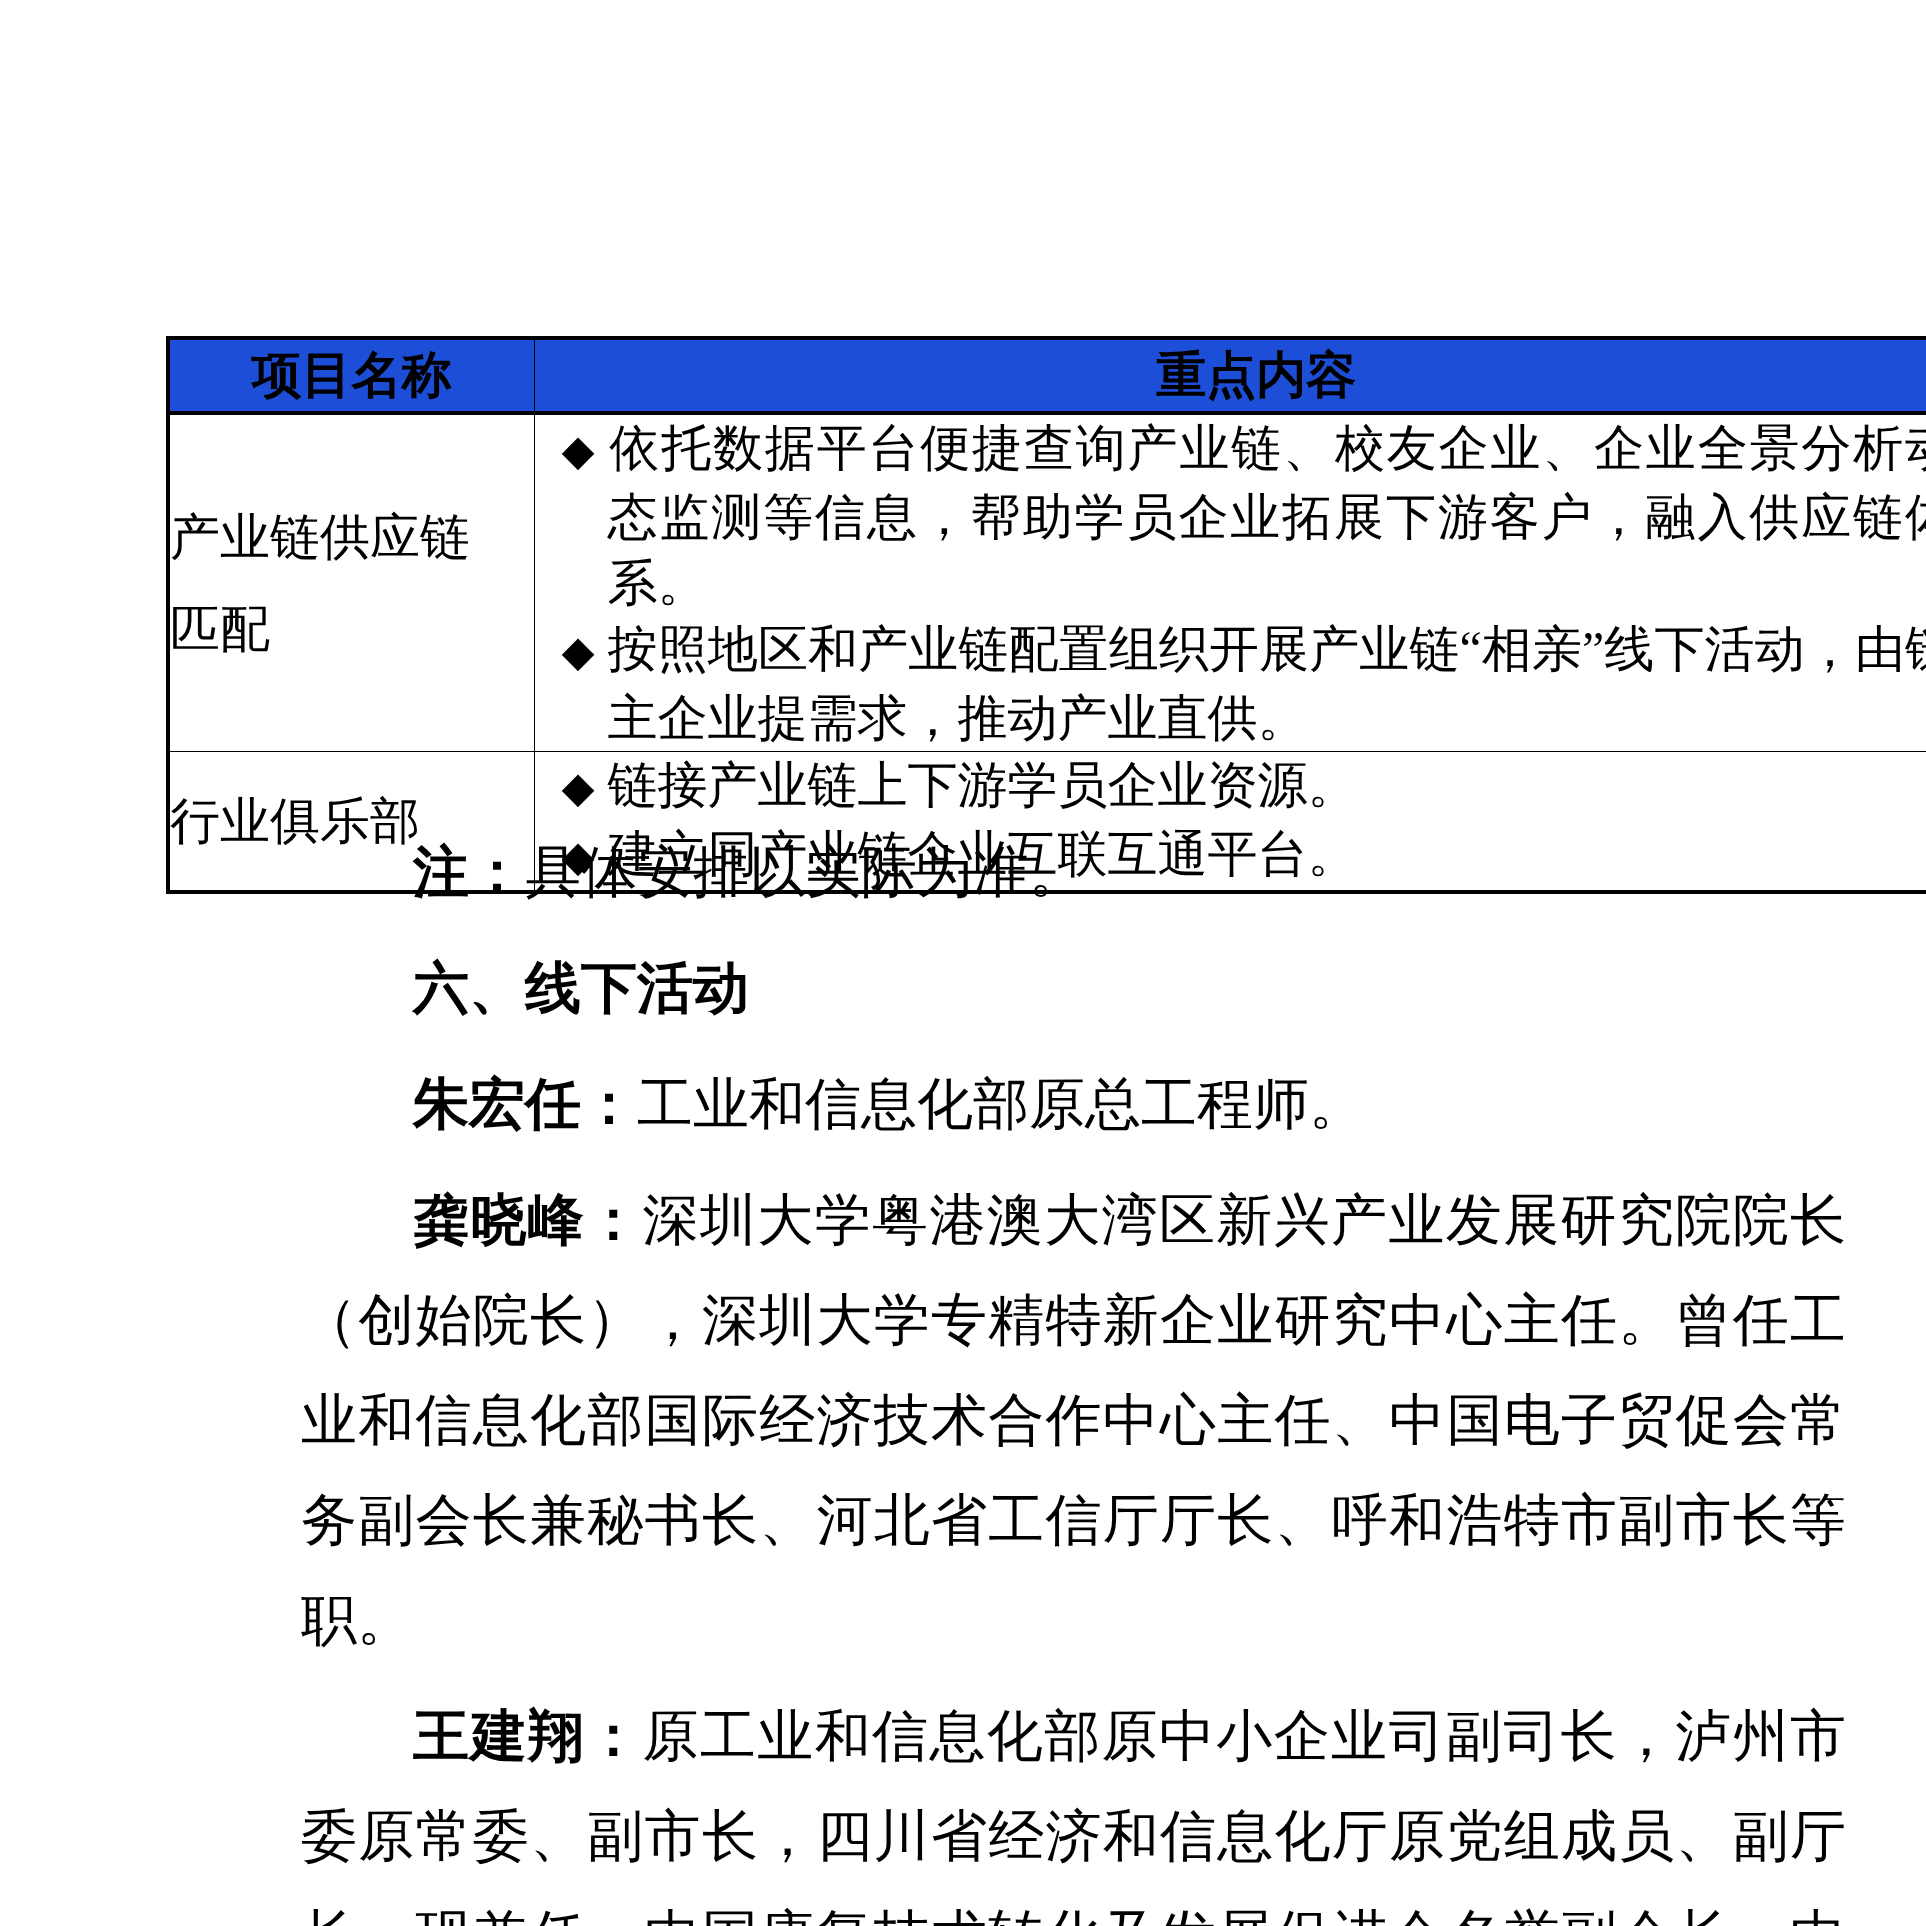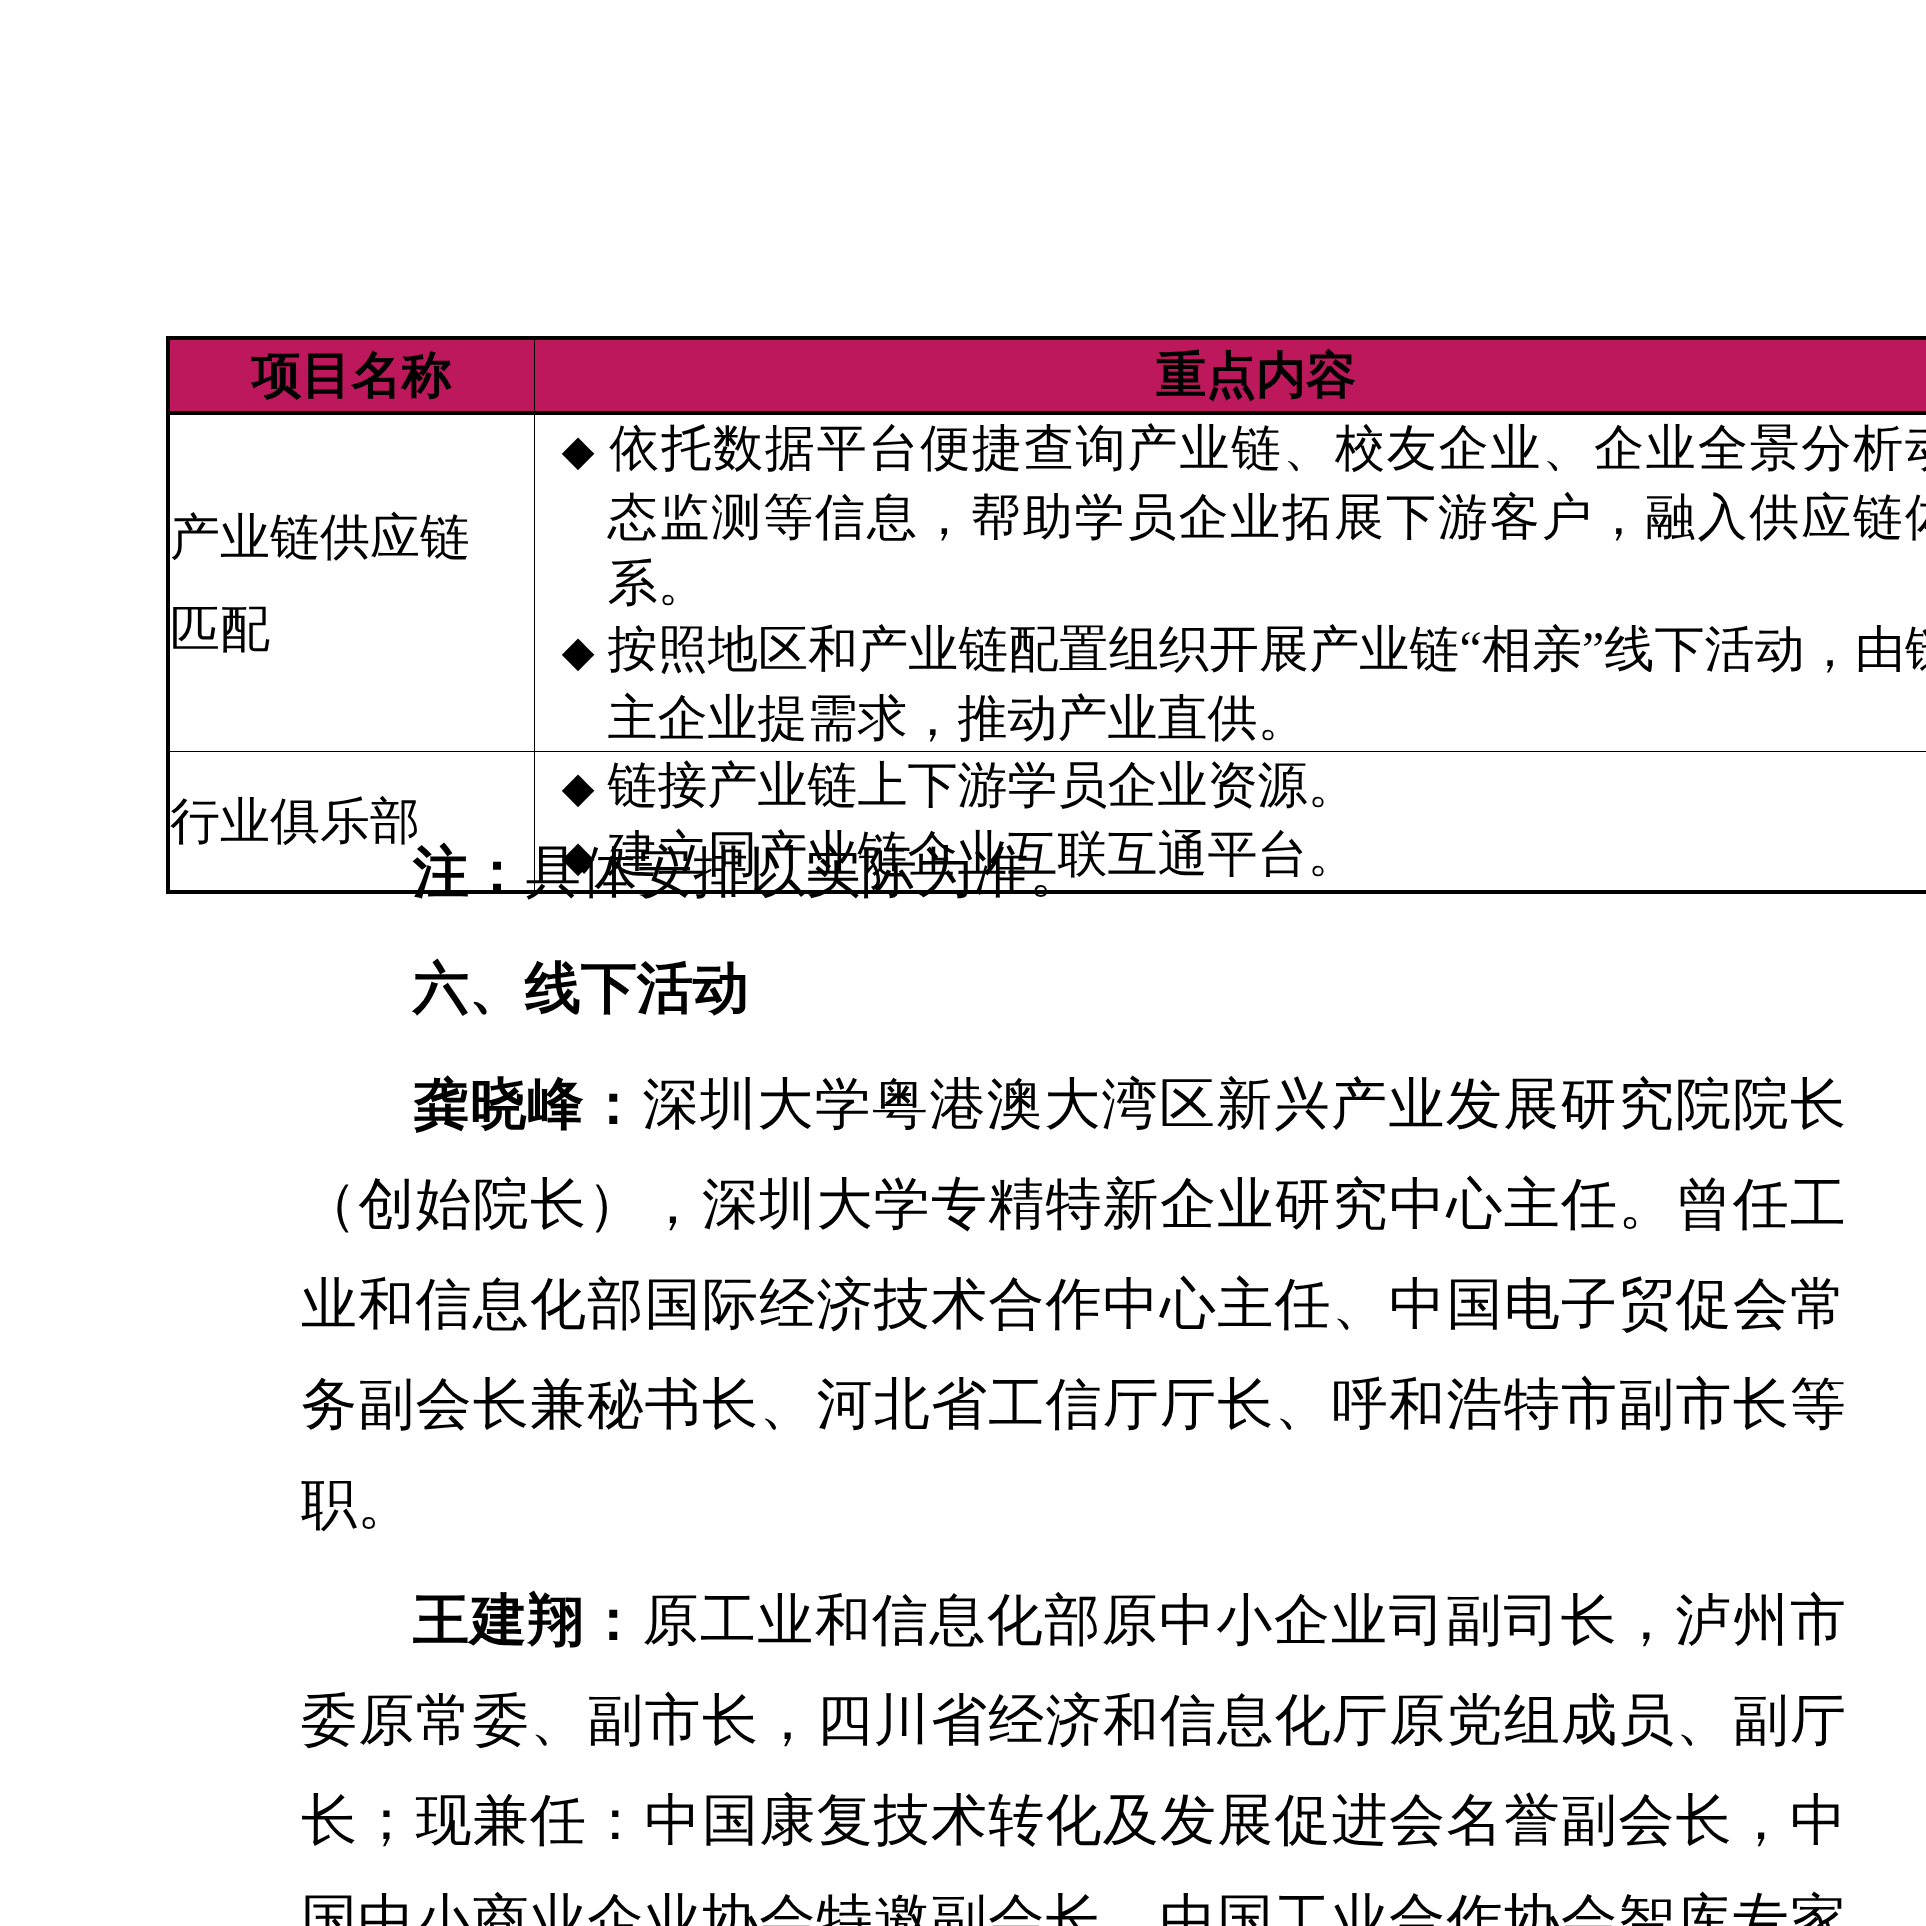--- a/index.html
+++ b/index.html
@@ -22,21 +22,21 @@
   .doc-table th, .doc-table td { border: 1.9px solid #000; }
   .doc-table th {
     border-bottom: 4.6px solid #000;
     height: 69px;
     font-size: 50px;
     font-weight: bold;
     font-family: "Liberation Sans", sans-serif;
     text-align: center;
     vertical-align: middle;
   }
-  .th-shaded { background: #be185d; }
+  .th-shaded { background: #1d4ed8; }
   .name-cell {
     vertical-align: middle;
     font-size: 50px;
     line-height: 92px;
     padding: 0;
   }
   .row-1 { height: 266px; }
   .row-2 { height: 135px; }
   .content-cell {
     vertical-align: middle;
@@ -103,20 +103,23 @@
   </tr>
 </tbody>
   </table>
 
 <div class="body-text">
   <p>
     <span class="hei">注：</span><span>具体安排以实际为准。</span>
   </p>
   <p class="hei">六、线下活动</p>
   <p>
+    <span class="hei">朱宏任：</span><span>工业和信息化部原总工程师。</span>
+  </p>
+  <p>
     <span class="hei">龚晓峰：</span><span>深圳大学粤港澳大湾区新兴产业发展研究院院长（创始院长），深圳大学专精特新企业研究中心主任。曾任工业和信息化部国际经济技术合作中心主任、中国电子贸促会常务副会长兼秘书长、河北省工信厅厅长、呼和浩特市副市长等职。</span>
   </p>
   <p>
     <span class="hei">王建翔：</span><span>原工业和信息化部原中小企业司副司长，泸州市委原常委、副市长，四川省经济和信息化厅原党组成员、副厅长；现兼任：中国康复技术转化及发展促进会名誉副会长，中国中小商业企业协会特邀副会长，中国工业合作协会智库专家委秘书长。</span>
   </p>
 
 </div>
 
 
 </body></html>

